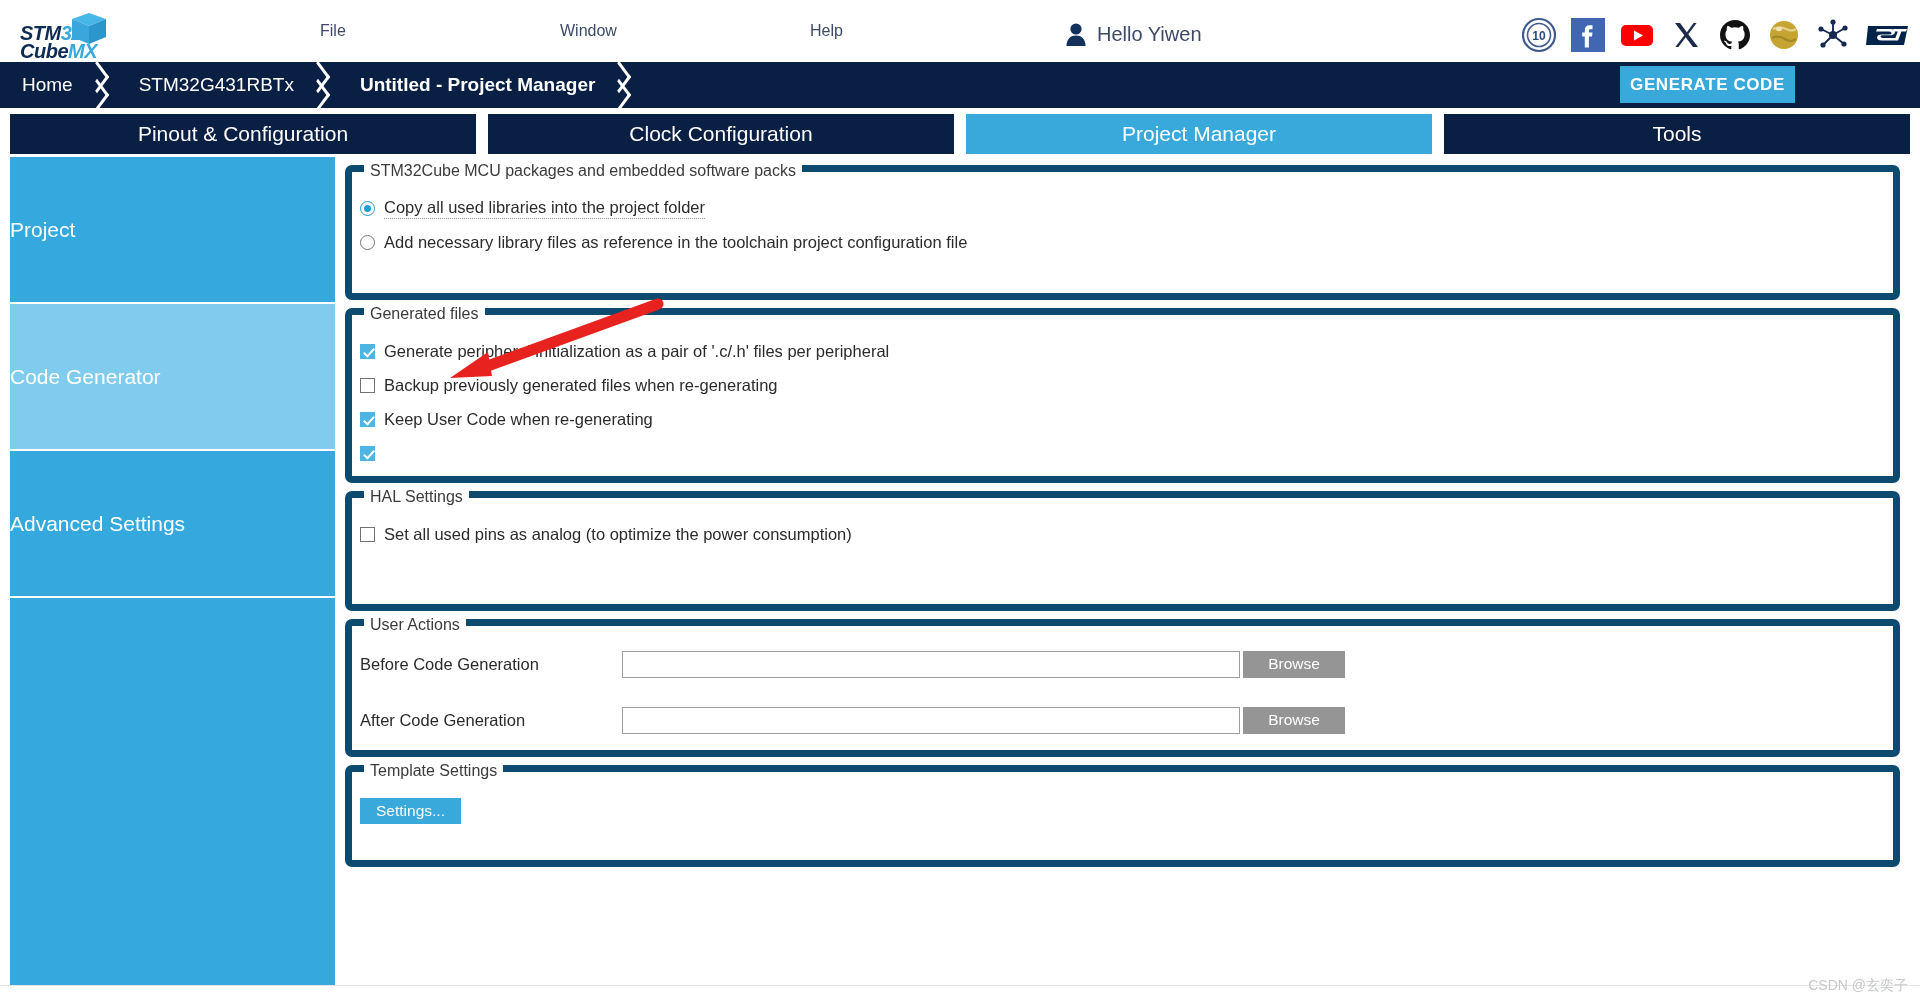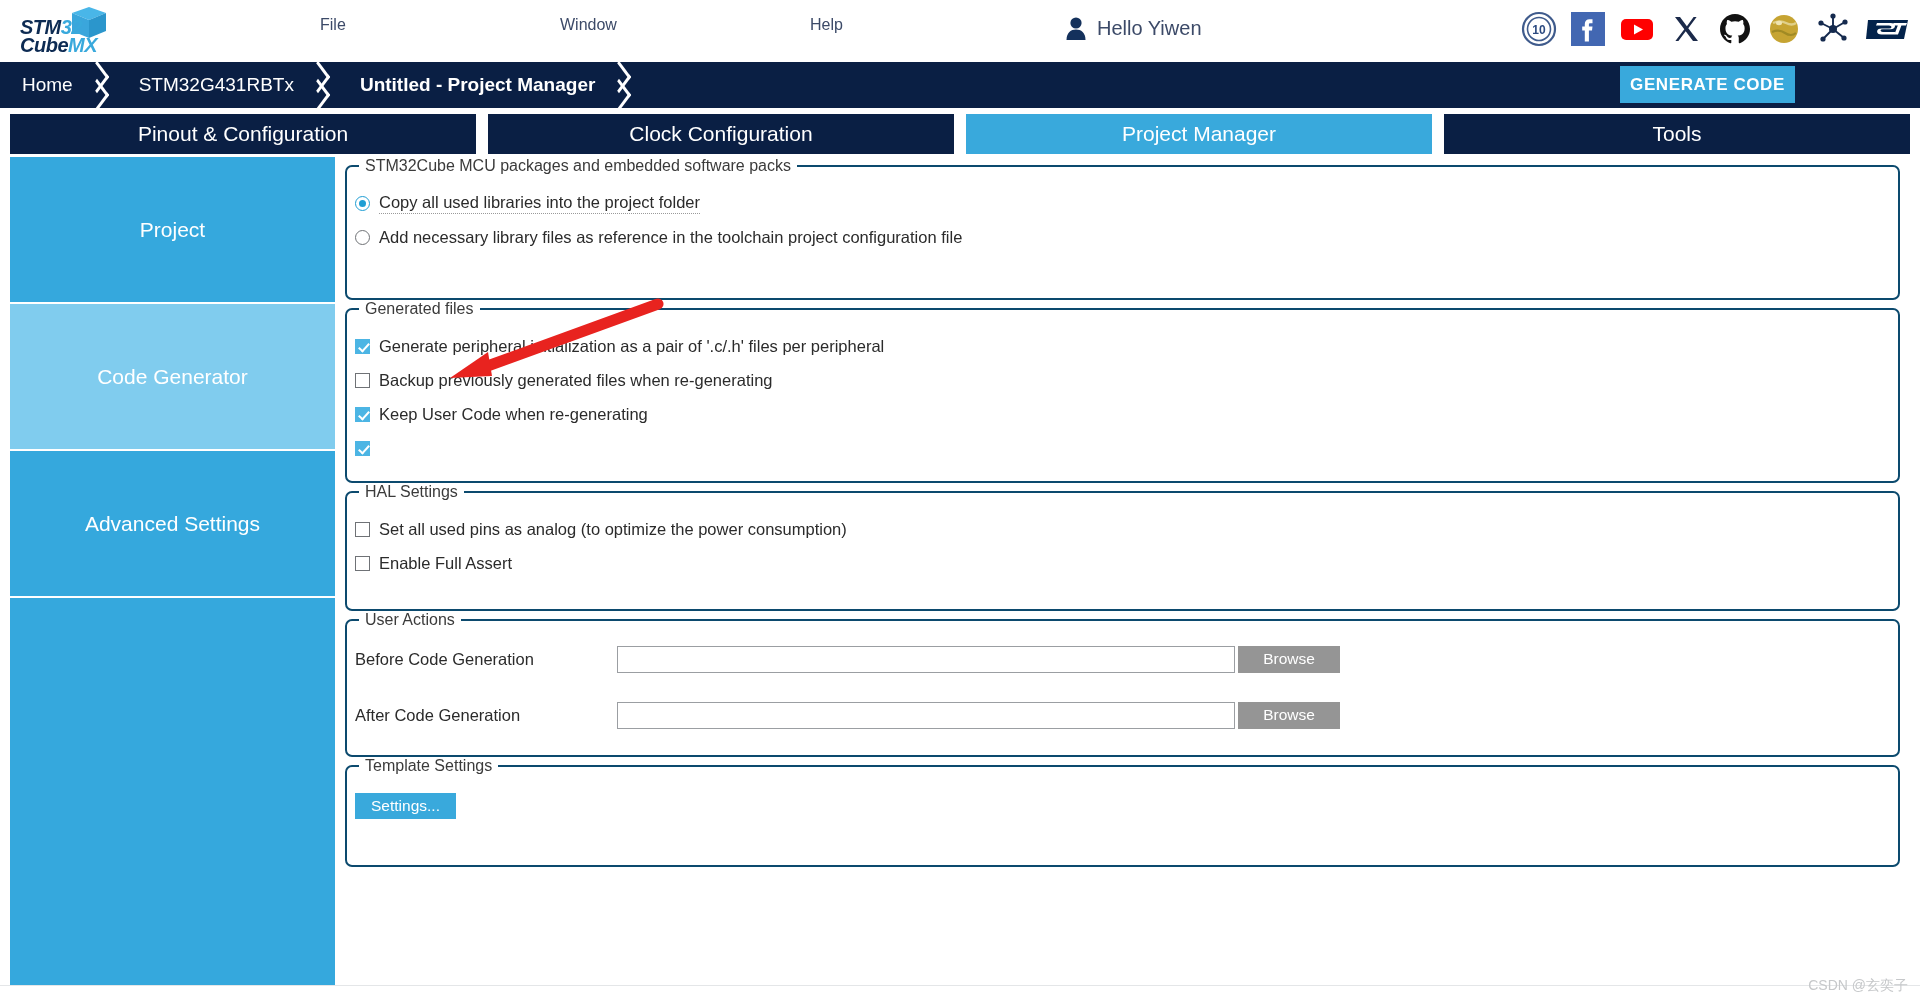--- a/index.html
+++ b/index.html
@@ -6,21 +6,21 @@
   html, body {
     width: 1920px; height: 1001px;
     font-family: "Liberation Sans", sans-serif;
     background: #ffffff;
     overflow: hidden;
   }
   #app { position: relative; width: 1920px; height: 1001px; }
 
   
   .menubar {
-    position: absolute; left: 0; top: 4px; width: 1920px; height: 62px;
+    position: absolute; left: 0; top: 10px; width: 1920px; height: 62px;
     background: #ffffff;
     display: flex; align-items: center;
   }
   .logo-wrap {
     position: absolute; left: 8px; top: 2px; width: 110px; height: 58px;
   }
   .logo-stm32 {
     position: absolute; left: 12px; top: 10px;
     font-size: 20px; font-weight: bold; font-style: italic;
     letter-spacing: -0.5px;
@@ -115,39 +115,39 @@
   .sidebar {
     position: absolute; left: 10px; top: 157px;
     width: 325px; height: 828px;
     background: #39a9dc;
     display: flex; flex-direction: column;
   }
   .side-item {
     flex: 0 0 auto; height: 147px;
     background: #35a8dd; color: #ffffff;
     font-size: 21px;
-    display: flex; align-items: center; justify-content: center;
+    display: flex; align-items: center; 
     border-bottom: 2px solid #ffffff;
     cursor: pointer; white-space: nowrap;
   }
   .side-item.active { background: #80ccee; }
   .side-filler { flex: 1 1 auto; background: #35a8dd; }
 
   .panel {
     position: absolute; left: 337px; top: 157px;
     width: 1573px; height: 828px;
     background: #ffffff;
     padding: 8px 10px 0 8px;
     overflow: hidden;
   }
 
   
   .gbox {
     position: relative;
-    border: 2px solid #0c4a6e; border-radius: 7px;
+    border: 7px solid #0c4a6e; border-radius: 7px;
     margin-bottom: 8px;
     background: #ffffff;
   }
   .gbox > .legend {
     position: absolute; left: 12px; top: -10px;
     background: #ffffff; padding: 0 6px;
     font-size: 16px; color: #3b3b3b;
     white-space: nowrap;
   }
   .gbox-body { padding: 22px 0 8px 8px; }
@@ -390,24 +390,20 @@
       </div>
     </div>
 
     <div class="gbox" style="height:120px;">
       <div class="legend">HAL Settings</div>
       <div class="gbox-body">
         <div class="opt-row">
           <span class="cbox"></span>
           <span class="lbl">Set all used pins as analog (to optimize the power consumption)</span>
         </div>
-        <div class="opt-row">
-          <span class="cbox"></span>
-          <span class="lbl">Enable Full Assert</span>
-        </div>
       </div>
     </div>
 
     <div class="gbox" style="height:138px;">
       <div class="legend">User Actions</div>
       <div class="gbox-body" style="padding-top:18px;">
         <div class="ua-row">
           <span class="ua-label">Before Code Generation</span>
           <input class="ua-input" type="text" value="" placeholder="" style="">
           <button class="ua-browse">Browse</button>

